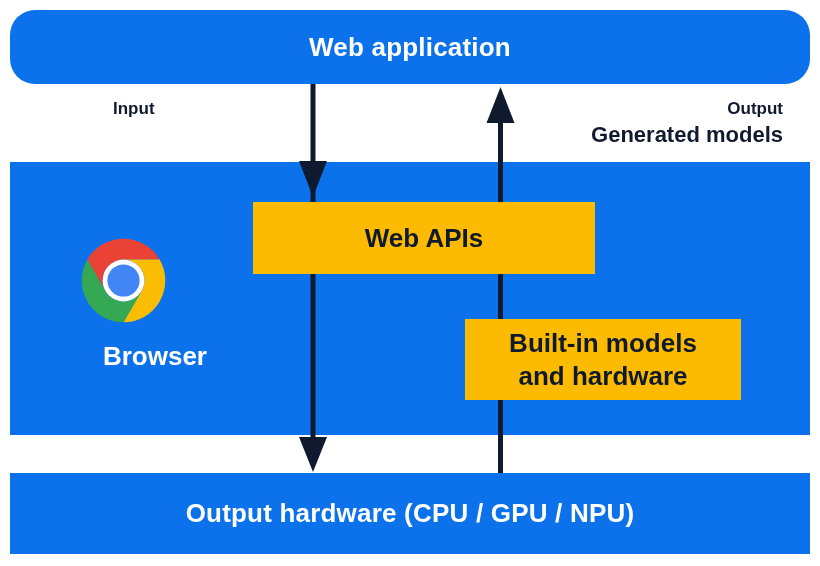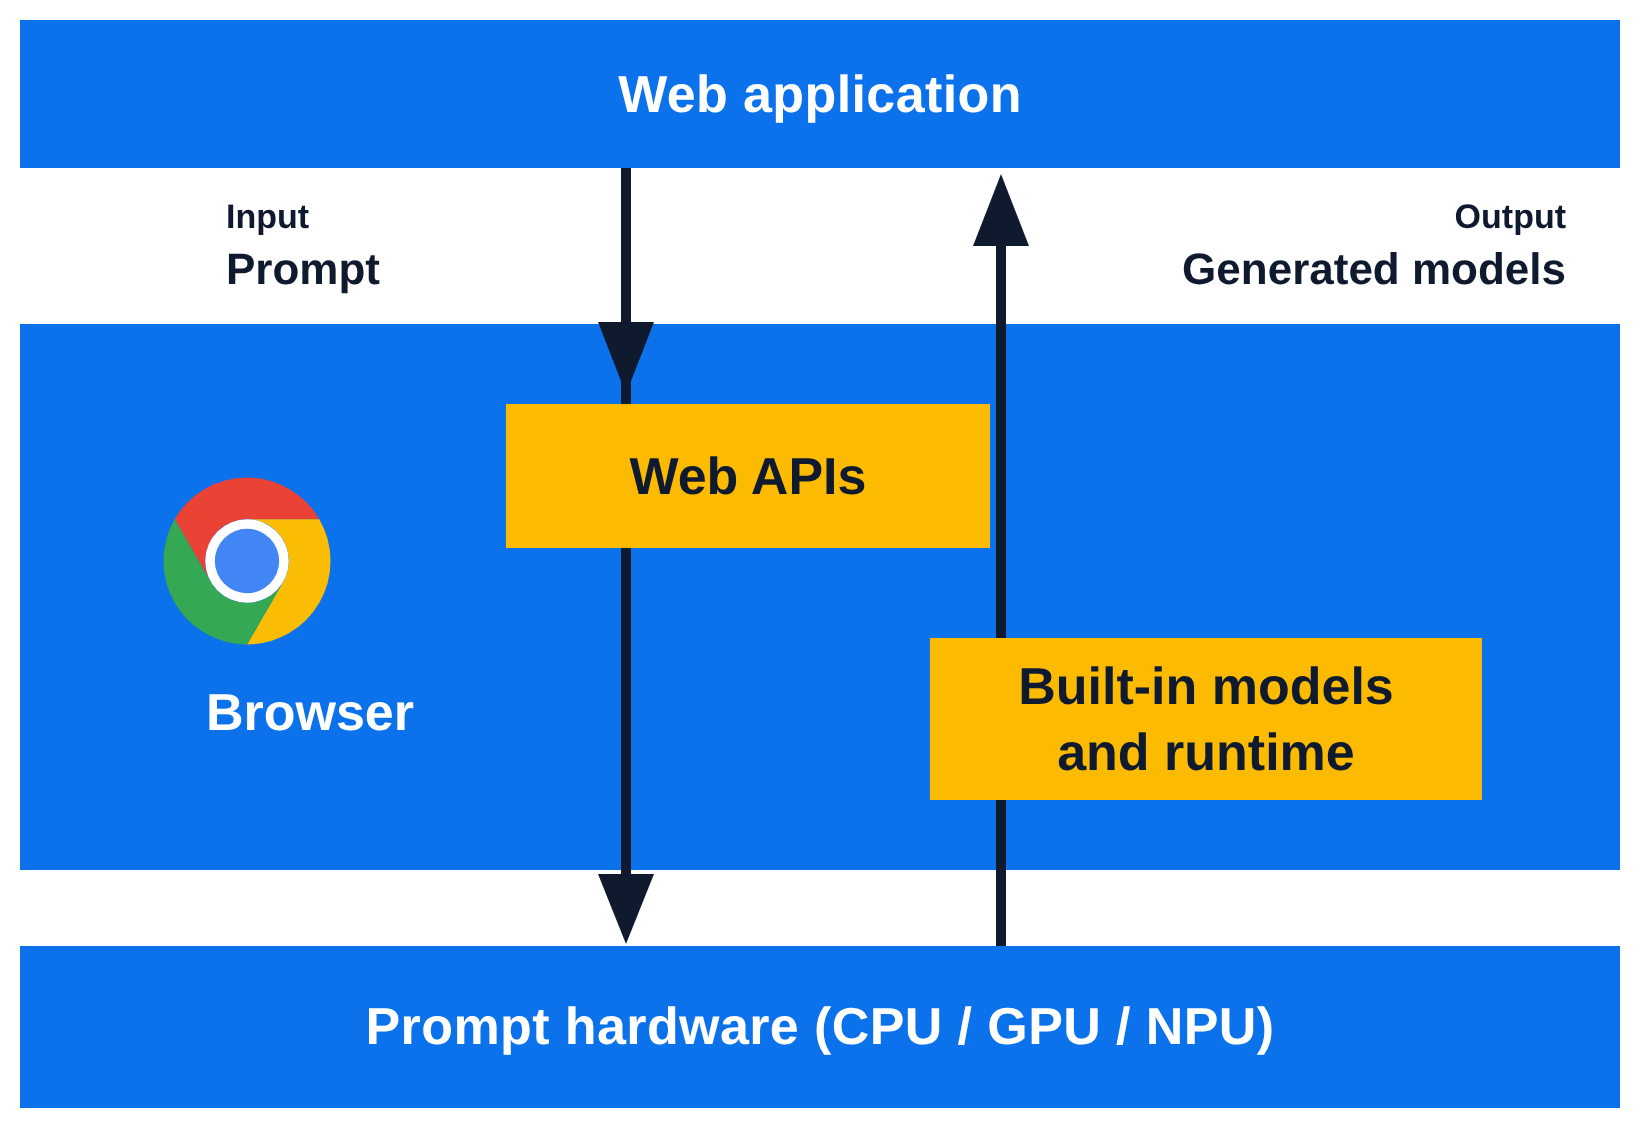--- a/index.html
+++ b/index.html
@@ -11,21 +11,21 @@
     overflow: hidden;
     font-family: "Liberation Sans", sans-serif;
   }
   .band {
     position: absolute;
     left: 10px;
     width: 800px;
     background: var(--band-blue, #0B72EC);
     z-index: 1;
   }
-  .band-top    { top: 10px;  height: 74px; }
+  .band-top    { top: 10px;  height: 74px; border-radius: 25px; }
   .band-mid    { top: 162px; height: 273px; }
   .band-bottom { top: 473px; height: 81px; }
   .band-title {
     width: 100%; height: 100%;
     display: flex; align-items: center; justify-content: center;
     color: var(--text-white, #ffffff);
     font-size: 26px; font-weight: bold;
     letter-spacing: 0.2px;
   }
   #arrow-layer {
@@ -37,21 +37,21 @@
   .ybox {
     position: absolute;
     background: var(--box-yellow, #FCBB00);
     color: var(--ink-navy, #101A2E);
     display: flex; flex-direction: column;
     align-items: center; justify-content: center;
     font-size: 26px; font-weight: bold;
     line-height: 1.25; text-align: center;
     z-index: 3;
   }
-  #web-apis-box  { left: 253px; top: 202px; width: 242px; height: 72px; text-align: center; }
+  #web-apis-box  { left: 253px; top: 202px; width: 342px; height: 72px; text-align: center; }
   #built-in-box  { left: 431px; top: 319px; width: 276px; height: 81px; margin-left: 34px; }
   .caption {
     position: absolute; top: 99px;
     color: var(--ink-navy, #101A2E);
     z-index: 3; line-height: 1.2;
   }
   .caption-left  { left: 113px; text-align: left; }
   .caption-right { right: 37px; text-align: right; }
   .caption-kind  { font-size: 17px; font-weight: bold; }
   .caption-label { font-size: 22px; font-weight: bold; margin-top: 3px; }
@@ -77,52 +77,51 @@
 
 <div id="canvas">
 
   <div class="band band-top">
     <div class="band-title">Web application</div>
   </div>
 
   <div class="band band-mid"></div>
 
   <div class="band band-bottom">
-    <div class="band-title">Prompt hardware (CPU / GPU / NPU)</div>
+    <div class="band-title">Output hardware (CPU / GPU / NPU)</div>
   </div>
 
   <svg id="arrow-layer" viewBox="0 0 820 566" xmlns="http://www.w3.org/2000/svg" aria-hidden="true">
     <g>
       <rect class="arrow-shape" x="310.5" y="84" width="5" height="361"></rect>
       <polygon class="arrow-shape" points="299,161 327,161 313,197"></polygon>
       <polygon class="arrow-shape" points="299,437 327,437 313,472"></polygon>
     </g>
     <g>
       <rect class="arrow-shape" x="498" y="116" width="5" height="357"></rect>
       <polygon class="arrow-shape" points="486.5,123 514.5,123 500.5,87"></polygon>
     </g>
   </svg>
 
   <div class="caption caption-left">
     <div class="caption-kind">Input</div>
-    <div class="caption-label">Prompt</div>
   </div>
 
   <div class="caption caption-right">
     <div class="caption-kind">Output</div>
     <div class="caption-label">Generated models</div>
   </div>
 
   <div class="ybox" id="web-apis-box">
     <span>Web APIs</span>
   </div>
 
   <div class="ybox" id="built-in-box">
     <span>Built-in models</span>
-    <span>and runtime</span>
+    <span>and hardware</span>
   </div>
 
   <svg id="chrome-logo" viewBox="-50 -50 100 100" xmlns="http://www.w3.org/2000/svg" aria-hidden="true">
     <path class="chrome-red" d="M -41.57 -24 A 48 48 0 0 1 41.57 -24 L 0 -24 A 24 24 0 0 0 -20.78 12 Z"></path>
     <path class="chrome-yellow" d="M 41.57 -24 A 48 48 0 0 1 0 48 L 20.78 12 A 24 24 0 0 0 0 -24 Z"></path>
     <path class="chrome-green" d="M 0 48 A 48 48 0 0 1 -41.57 -24 L -20.78 12 A 24 24 0 0 0 20.78 12 Z"></path>
     <circle class="chrome-ring" cx="0" cy="0" r="24"></circle>
     <circle class="chrome-blue" cx="0" cy="0" r="18.5"></circle>
   </svg>
 

